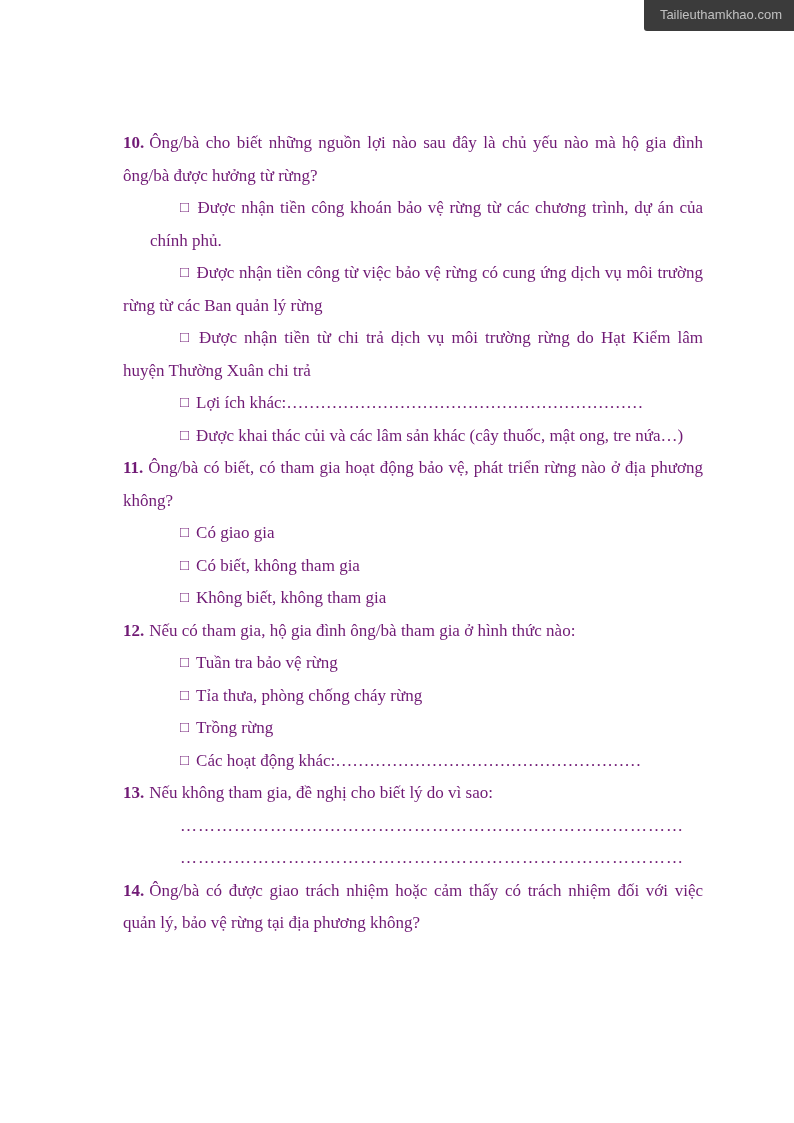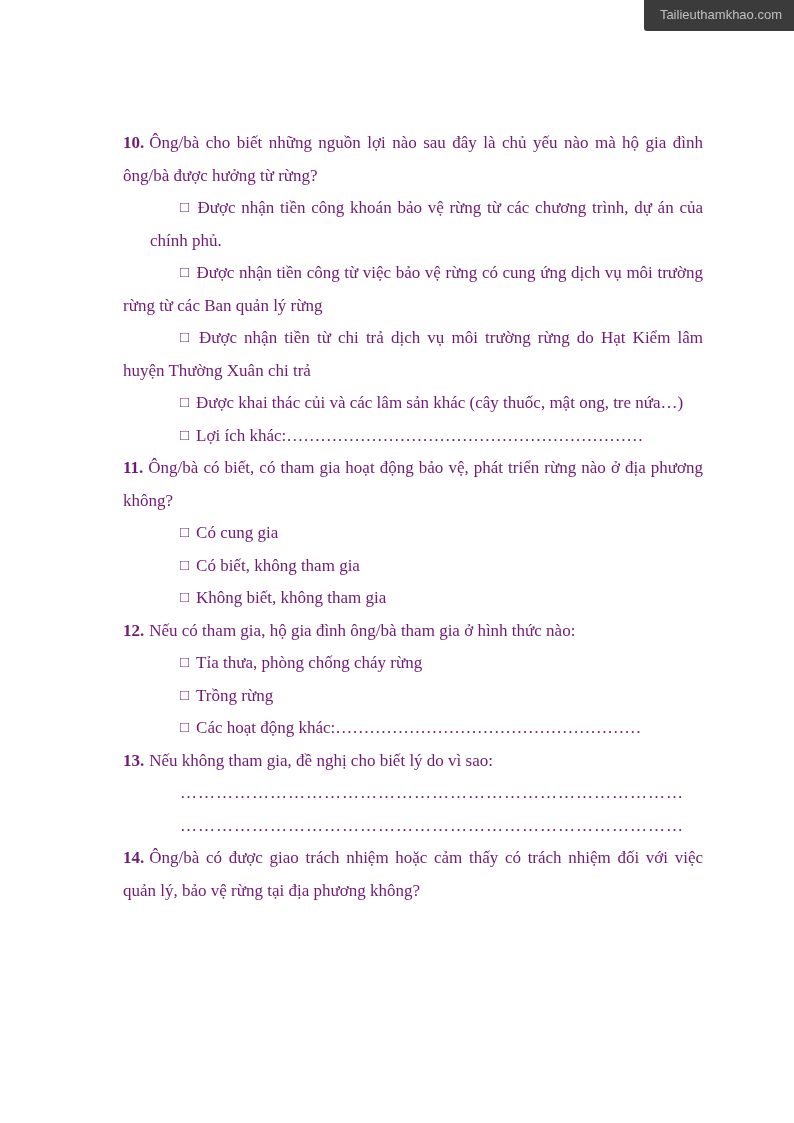--- a/index.html
+++ b/index.html
@@ -82,41 +82,44 @@
     <p class="opt opt-inset">
       <span class="cb">□</span><span>Được nhận tiền công khoán bảo vệ rừng từ các chương trình, dự án của chính phủ.</span>
     </p>
     <p class="opt">
       <span class="cb">□</span><span>Được nhận tiền công từ việc bảo vệ rừng có cung ứng dịch vụ môi trường rừng từ các Ban quản lý rừng</span>
     </p>
     <p class="opt">
       <span class="cb">□</span><span>Được nhận tiền từ chi trả dịch vụ môi trường rừng do Hạt Kiểm lâm huyện Thường Xuân chi trả</span>
     </p>
     <p class="opt">
-      <span class="cb">□</span><span>Được khai thác củi và các lâm sản khác (cây thuốc, mật ong, tre nứa…)</span>
+      <span class="cb">□</span><span>Lợi ích khác:………………………………………………………</span>
     </p>
     <p class="opt">
-      <span class="cb">□</span><span>Lợi ích khác:………………………………………………………</span>
+      <span class="cb">□</span><span>Được khai thác củi và các lâm sản khác (cây thuốc, mật ong, tre nứa…)</span>
     </p>
 
     <p class="q">
       <span class="q-num">11.</span><span>Ông/bà có biết, có tham gia hoạt động bảo vệ, phát triển rừng nào ở địa phương không?</span>
     </p>
     <p class="opt">
-      <span class="cb">□</span><span>Có cung gia</span>
+      <span class="cb">□</span><span>Có giao gia</span>
     </p>
     <p class="opt">
       <span class="cb">□</span><span>Có biết, không tham gia</span>
     </p>
     <p class="opt">
       <span class="cb">□</span><span>Không biết, không tham gia</span>
     </p>
 
     <p class="q">
       <span class="q-num">12.</span><span>Nếu có tham gia, hộ gia đình ông/bà tham gia ở hình thức nào:</span>
+    </p>
+    <p class="opt">
+      <span class="cb">□</span><span>Tuần tra bảo vệ rừng</span>
     </p>
     <p class="opt">
       <span class="cb">□</span><span>Tỉa thưa, phòng chống cháy rừng</span>
     </p>
     <p class="opt">
       <span class="cb">□</span><span>Trồng rừng</span>
     </p>
     <p class="opt">
       <span class="cb">□</span><span>Các hoạt động khác:………………………………………………</span>
     </p>

